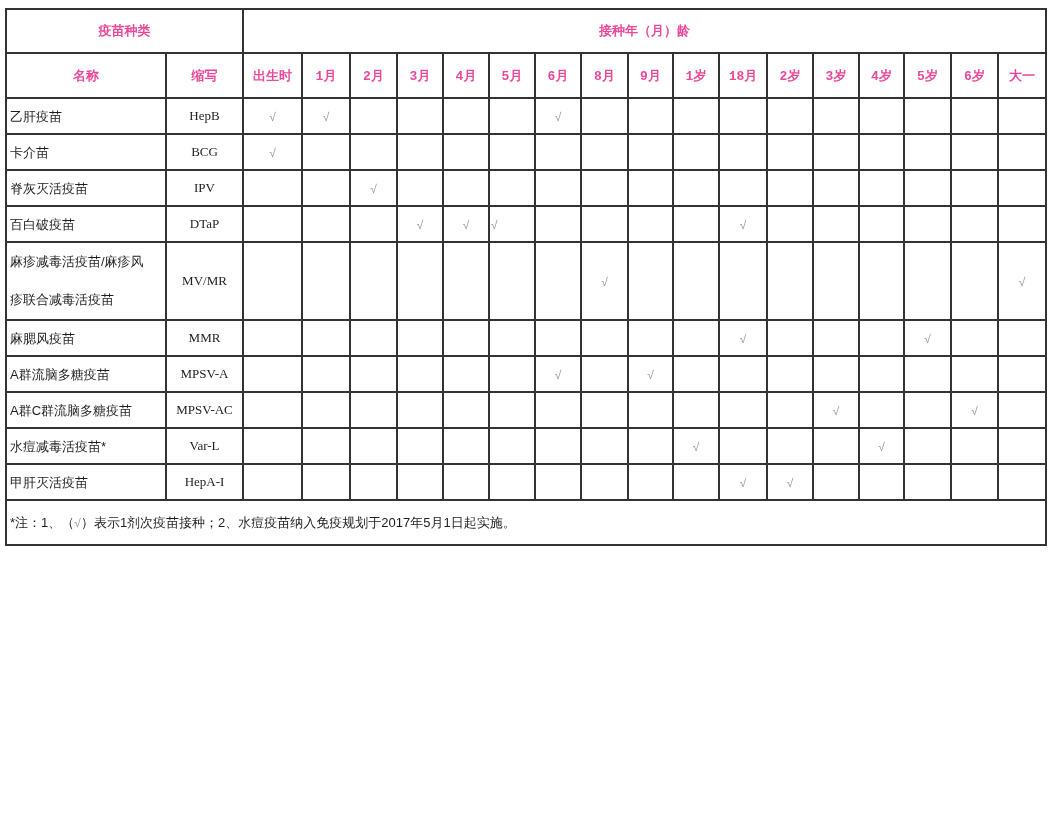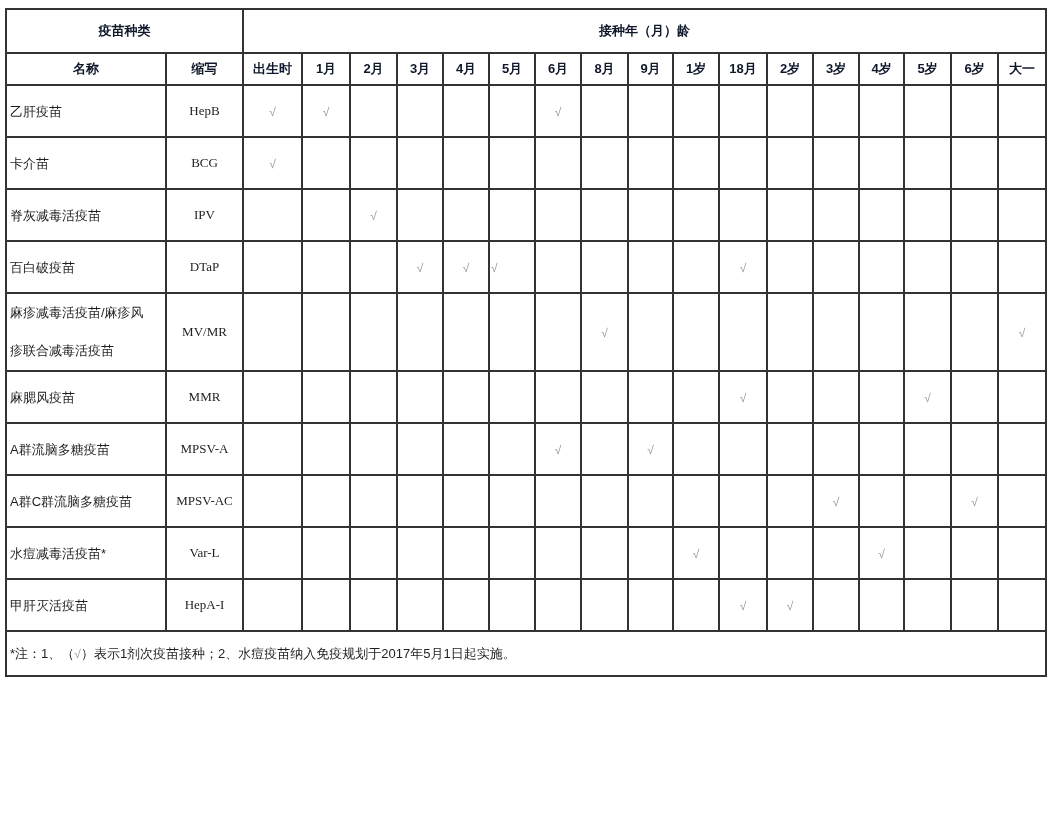--- a/index.html
+++ b/index.html
@@ -25,26 +25,27 @@
     border: 2px solid #333333;
     padding: 0;
     font-size: 13px;
     color: #1f1f1f;
     overflow: hidden;
     vertical-align: middle;
     background: #ffffff;
   }
   thead th {
     font-weight: bold;
-    color: #0f172a;
+    color: #ec4899;
     text-align: center;
+    font-family: Liberation Mono, monospace;
   }
   tr.hr1  { height: 44px; }
-  tr.hr2  { height: 32px; }
-  tbody tr { height: 52px; }
+  tr.hr2  { height: 45px; }
+  tbody tr { height: 36px; }
   tbody tr.tall { height: 64px; }
   tr.footrow { height: 45px; }
   td.name-cell {
     text-align: left;
     padding: 0 16px 0 3px;
     line-height: 17px;
   }
   tbody tr.tall td.name-cell { line-height: 38px; }
   td.abbr-cell { text-align: center; font-family: Liberation Serif, serif; }
   td.check-cell { text-align: center; }
@@ -150,21 +151,21 @@
           <td class="check-cell"></td>
           <td class="check-cell"></td>
           <td class="check-cell"></td>
           <td class="check-cell"></td>
           <td class="check-cell"></td>
           <td class="check-cell"></td>
           <td class="check-cell"></td>
           <td class="check-cell"></td>
         </tr>
         <tr>
-          <td class="name-cell">脊灰减毒活疫苗</td>
+          <td class="name-cell">脊灰灭活疫苗</td>
           <td class="abbr-cell">IPV</td>
           <td class="check-cell"></td>
           <td class="check-cell"></td>
           <td class="check-cell"><span class="check">√</span></td>
           <td class="check-cell"></td>
           <td class="check-cell"></td>
           <td class="check-cell"></td>
           <td class="check-cell"></td>
           <td class="check-cell"></td>
           <td class="check-cell"></td>

